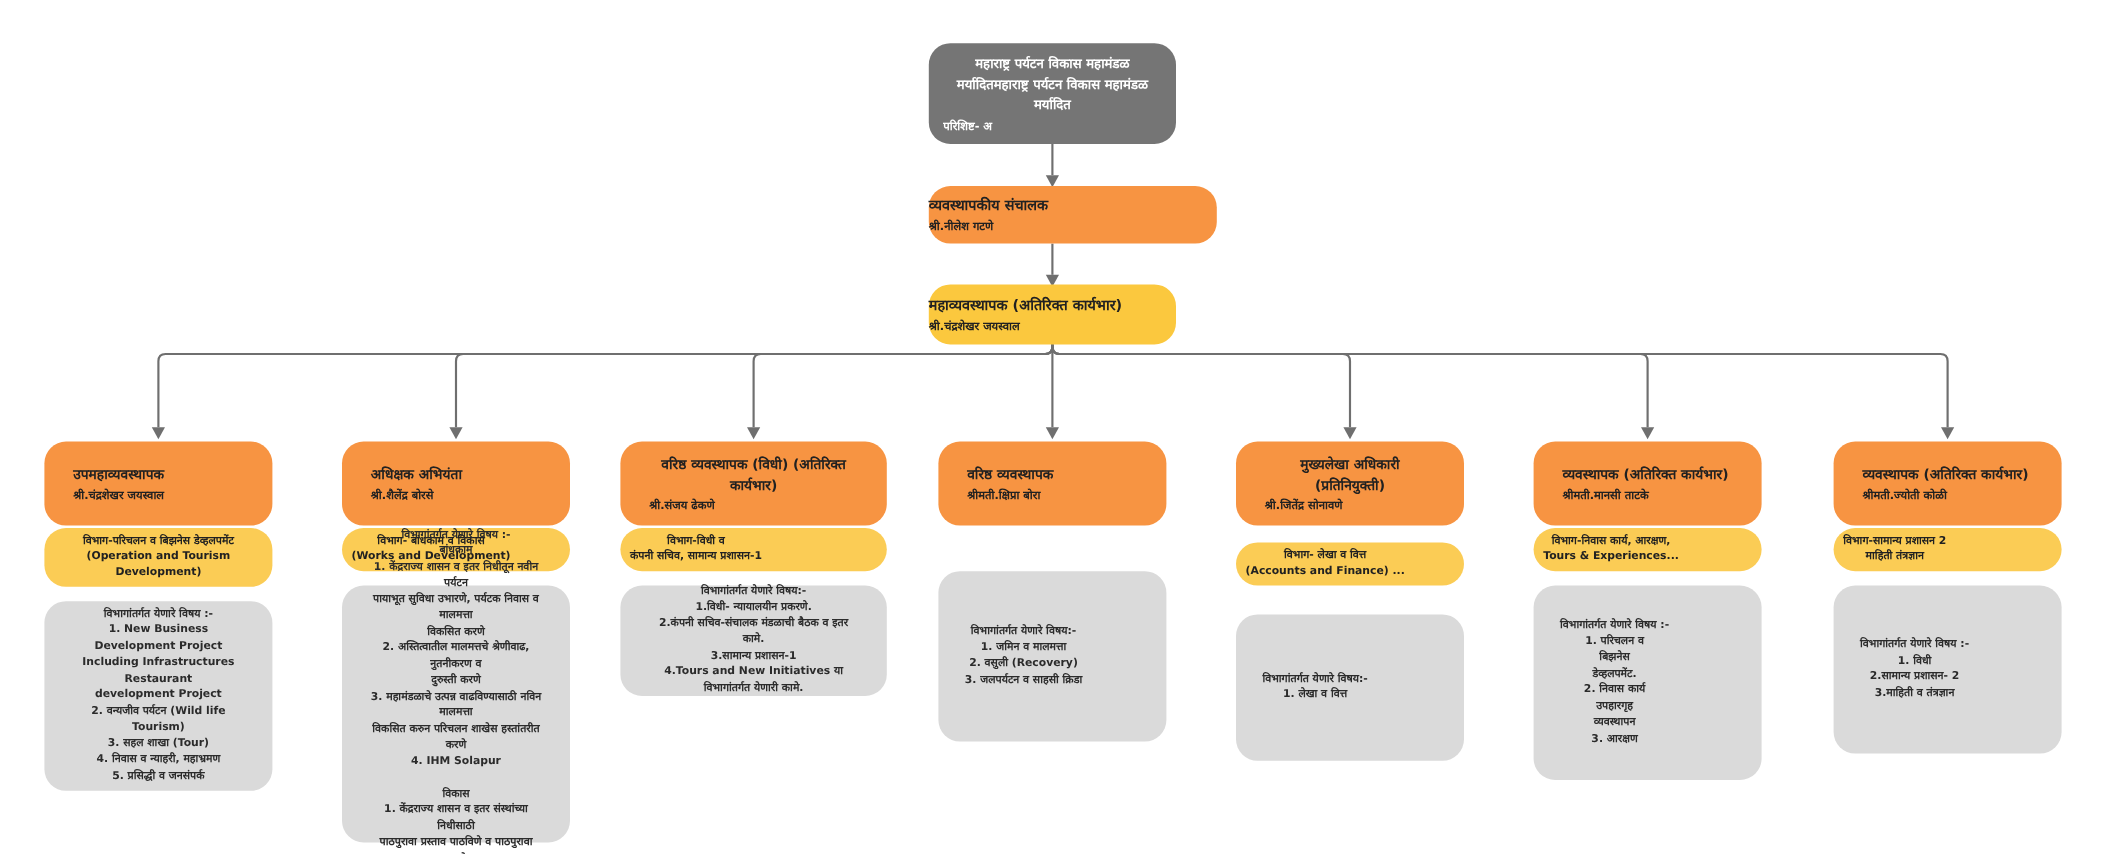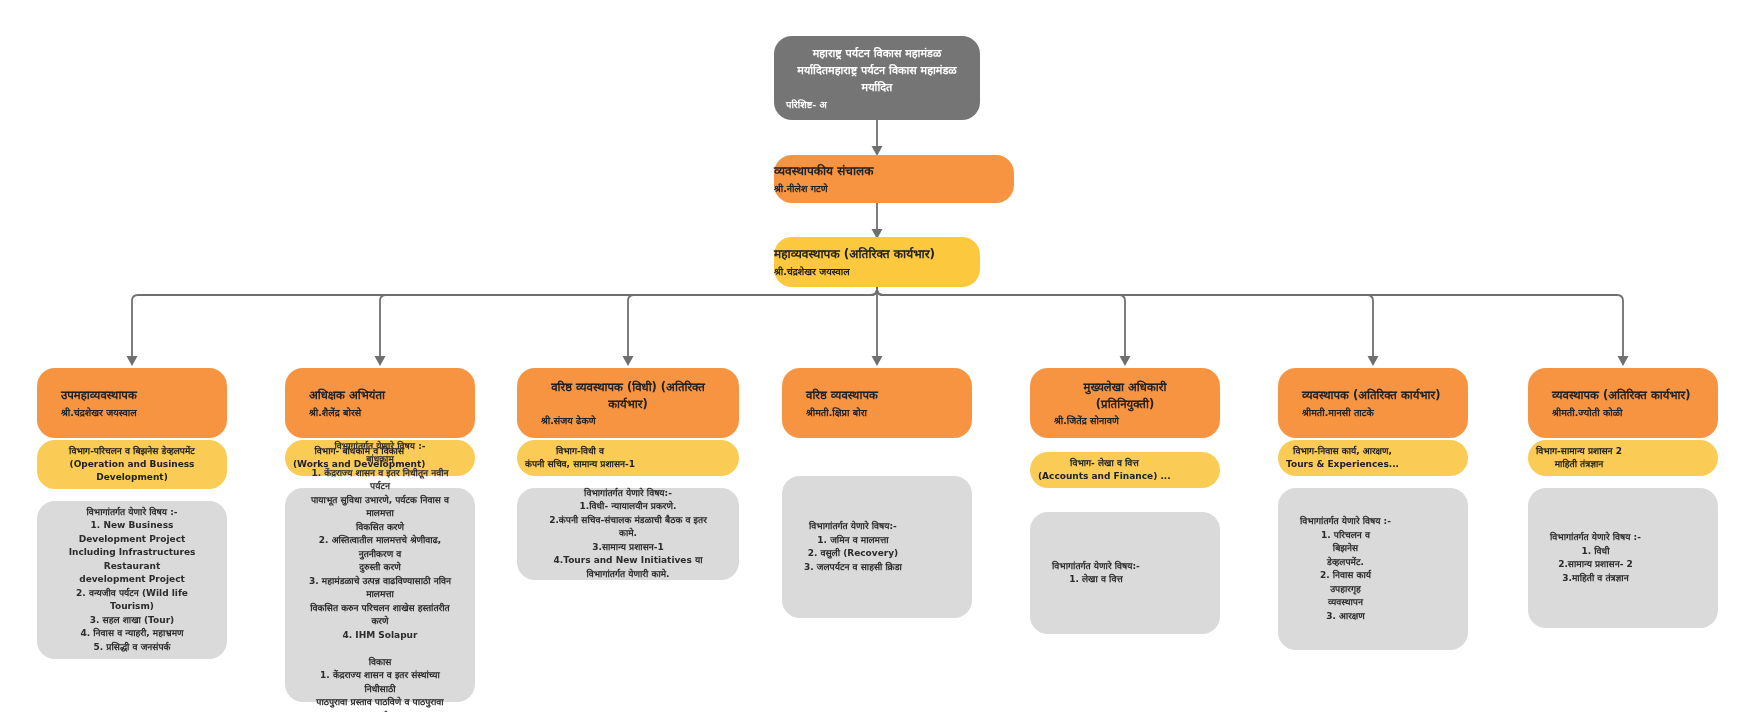--- a/index.html
+++ b/index.html
@@ -80,21 +80,21 @@
     <div class="node-name">श्री.चंद्रशेखर जयस्वाल</div>
   </div>
 
   <div class="branch pos1">
     <div class="node orange">
       <div class="node-title">उपमहाव्यवस्थापक</div>
       <div class="node-name">श्री.चंद्रशेखर जयस्वाल</div>
     </div>
     <div class="node yellow">
       <div class="dept">विभाग-परिचलन व बिझनेस डेव्हलपमेंट
-(Operation and Business Development)</div>
+(Operation and Tourism Development)</div>
     </div>
     <div class="node gray g1">
       <div class="duties">विभागांतर्गत येणारे विषय :-
 1. New Business Development Project
 Including Infrastructures Restaurant
 development Project
 2. वन्यजीव पर्यटन (Wild life Tourism)
 3. सहल शाखा (Tour)
 4. निवास व न्याहरी, महाभ्रमण
 5. प्रसिद्धी व जनसंपर्क</div>

